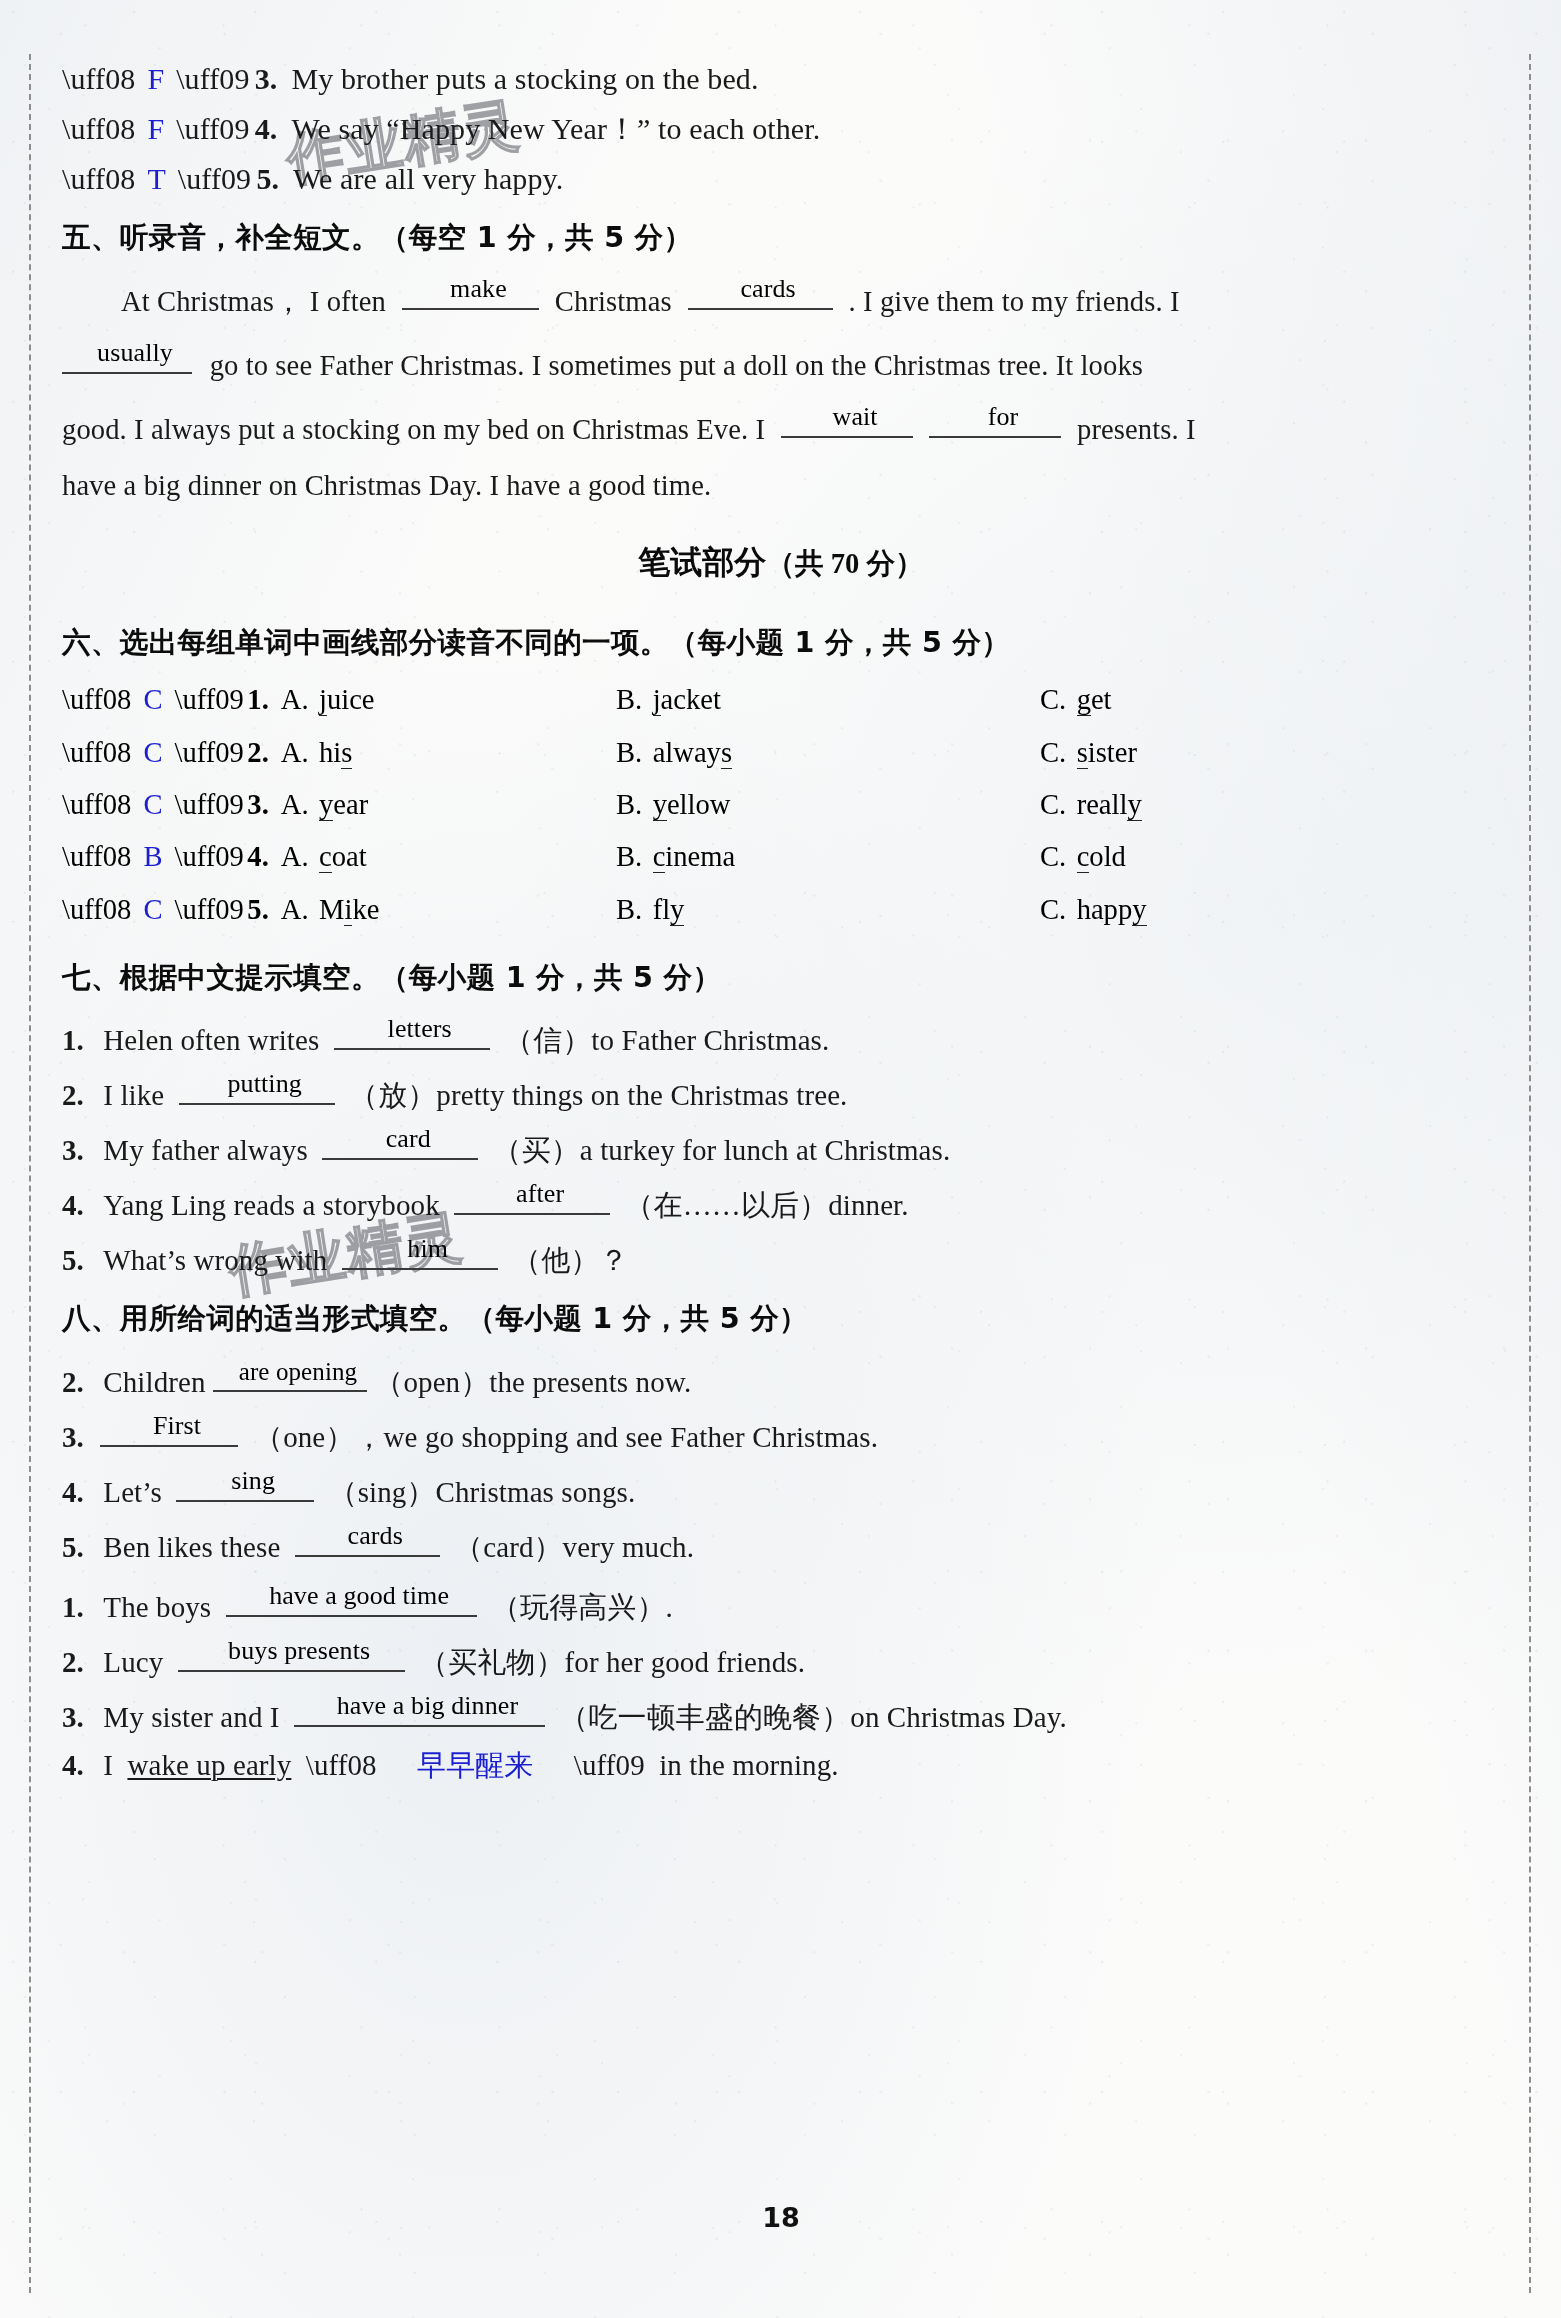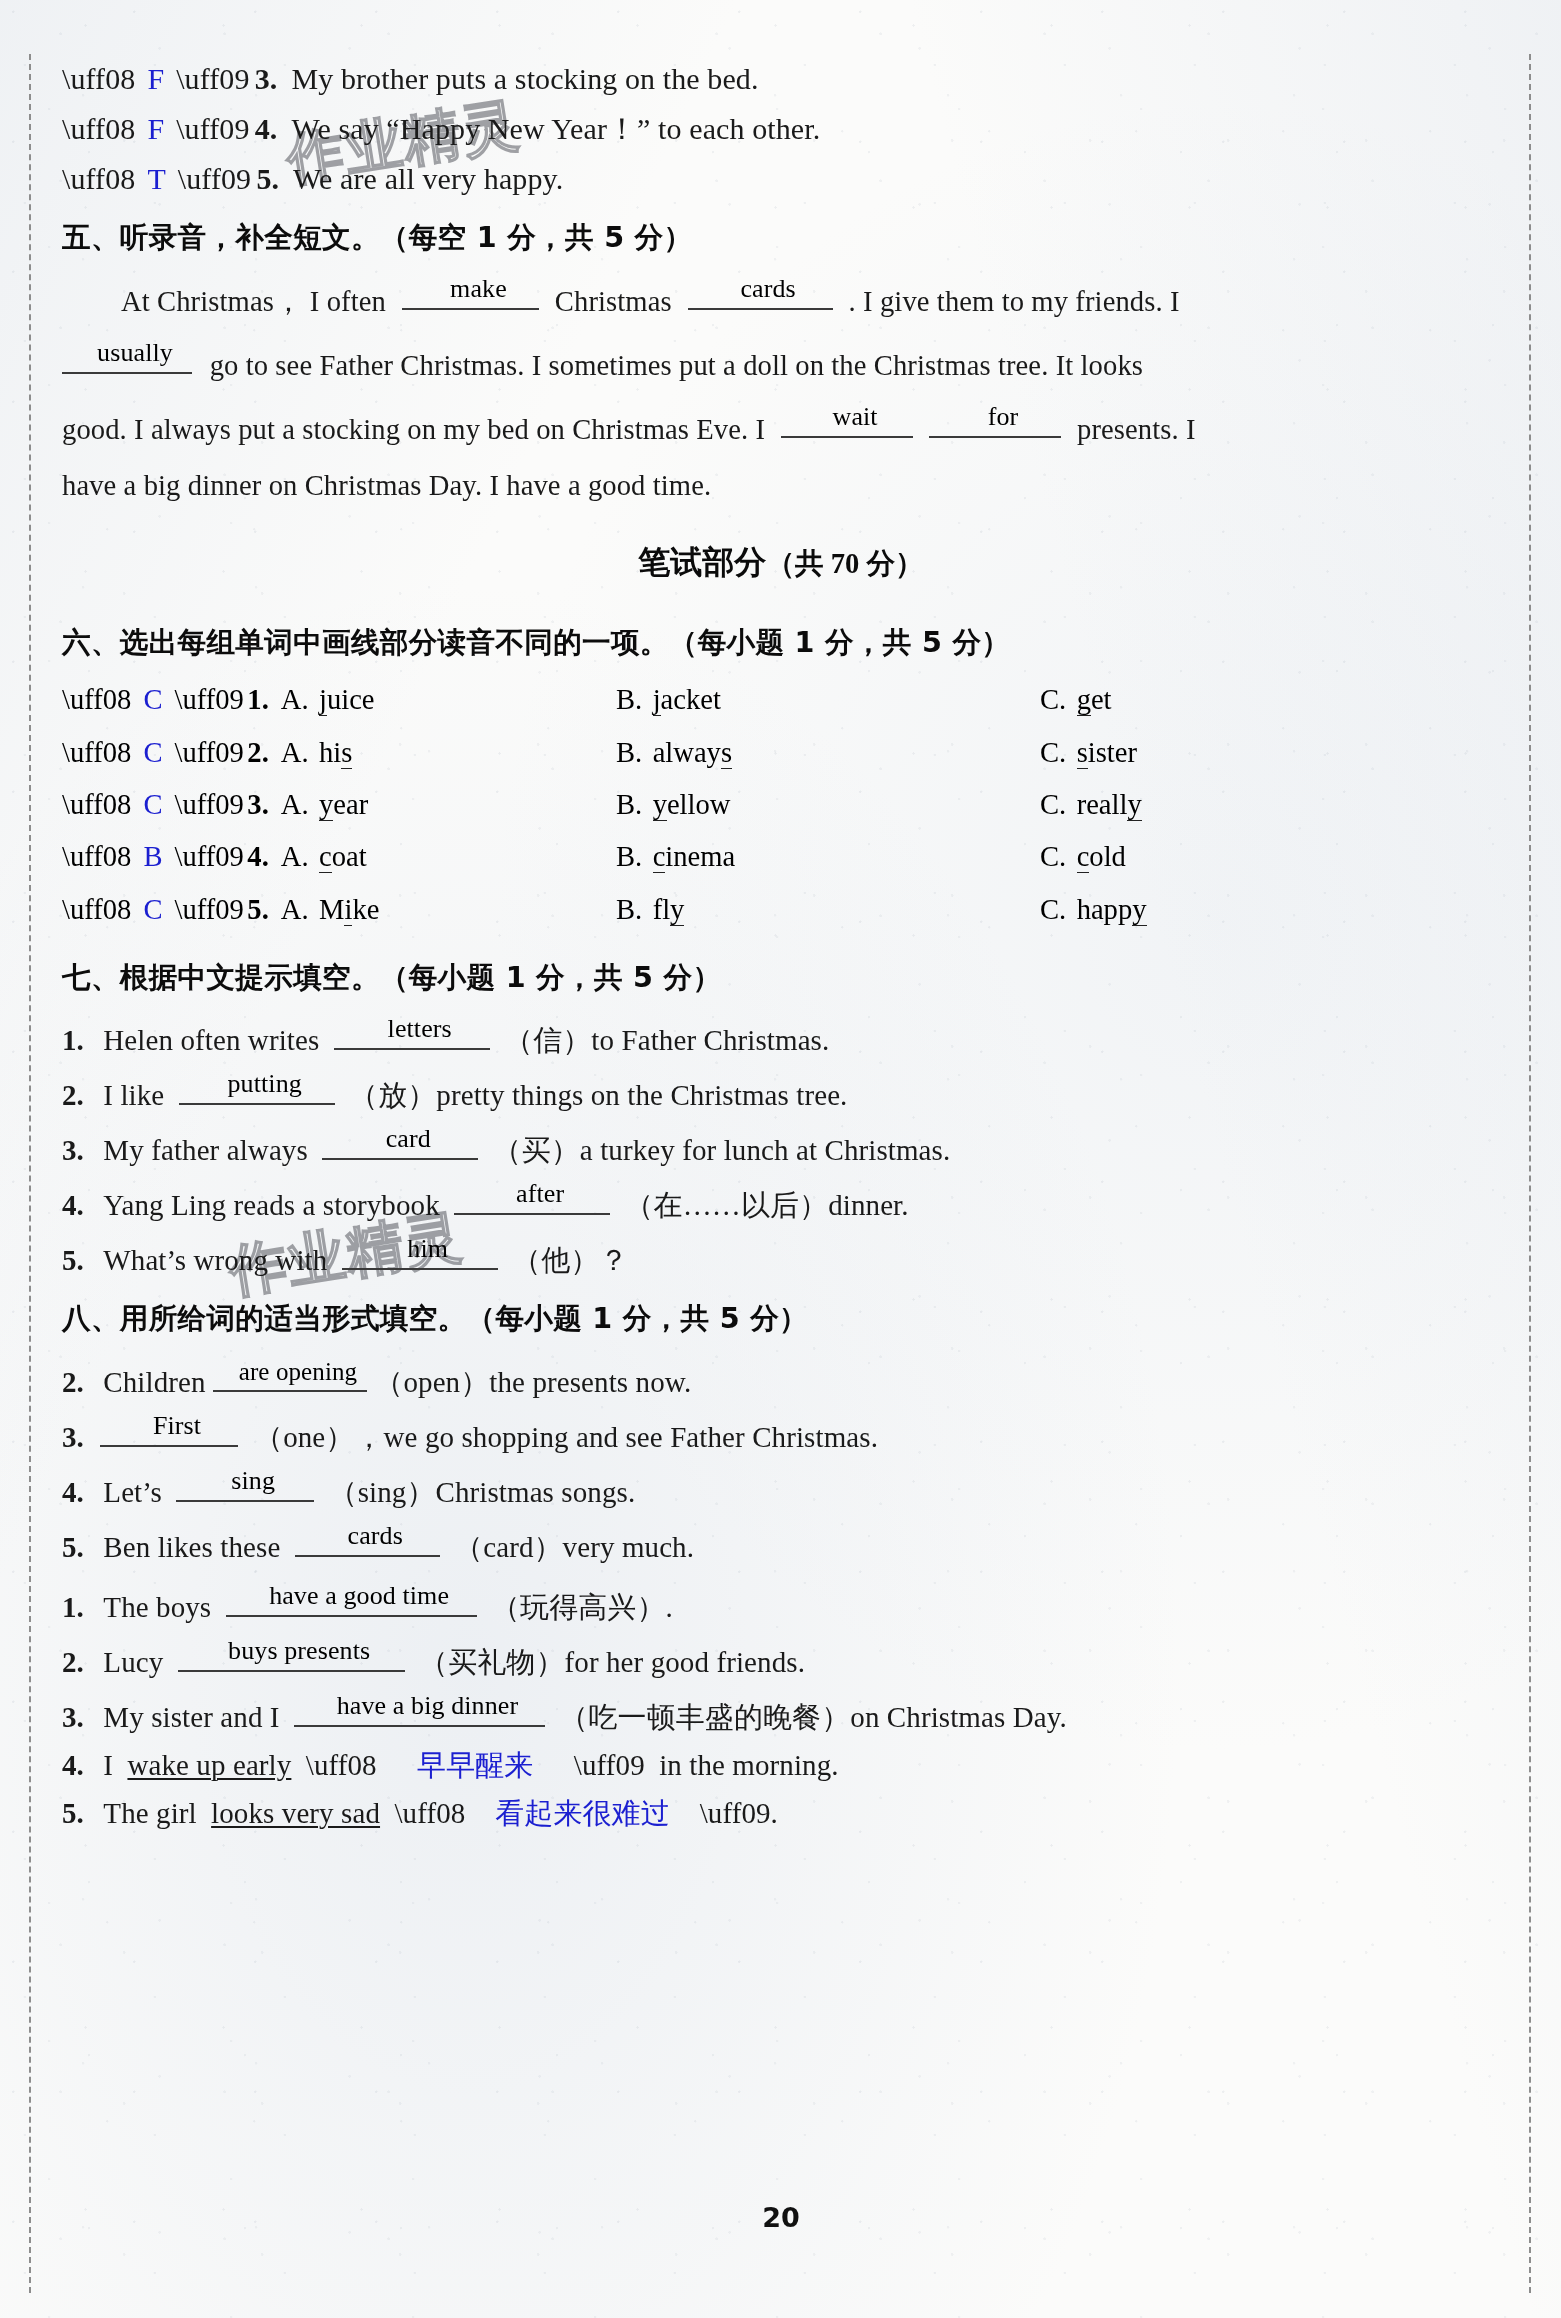--- a/index.html
+++ b/index.html
@@ -344,27 +344,19 @@
       </div>
       <div class="line" style="margin-bottom:19px">
         <span class="qnum">4.</span>
         <span style="margin-left:12px">I</span>
         <span class="u1" style="margin-left:7px">wake up early</span>
         <span style="margin-left:7px">\uff08</span>
         <span class="ans" style="margin:0 33px">早早醒来</span>
         <span>\uff09</span>
         <span style="margin-left:7px">in the morning.</span>
       </div>
-      <div class="line" style="margin-bottom:19px">
-        <span class="qnum">5.</span>
-        <span style="margin-left:12px">The girl</span>
-        <span class="u1" style="margin-left:7px">looks very sad</span>
-        <span style="margin-left:7px">\uff08</span>
-        <span class="ans" style="margin:0 22.5px">看起来很难过</span>
-        <span>\uff09.</span>
-      </div>
     </div>
 
   </div>
 
-  <div class="pagenum">20</div>
+  <div class="pagenum">18</div>
 </div>
 
 
 </body></html>

